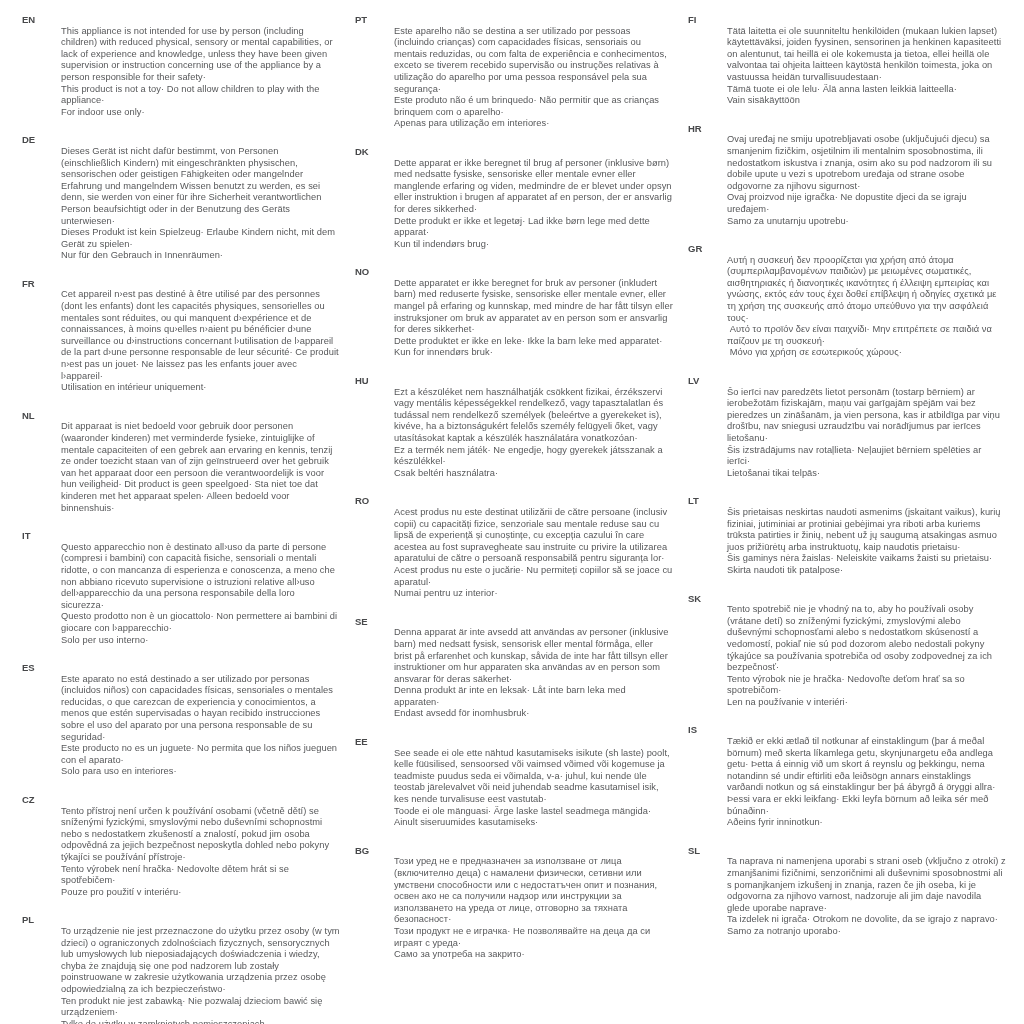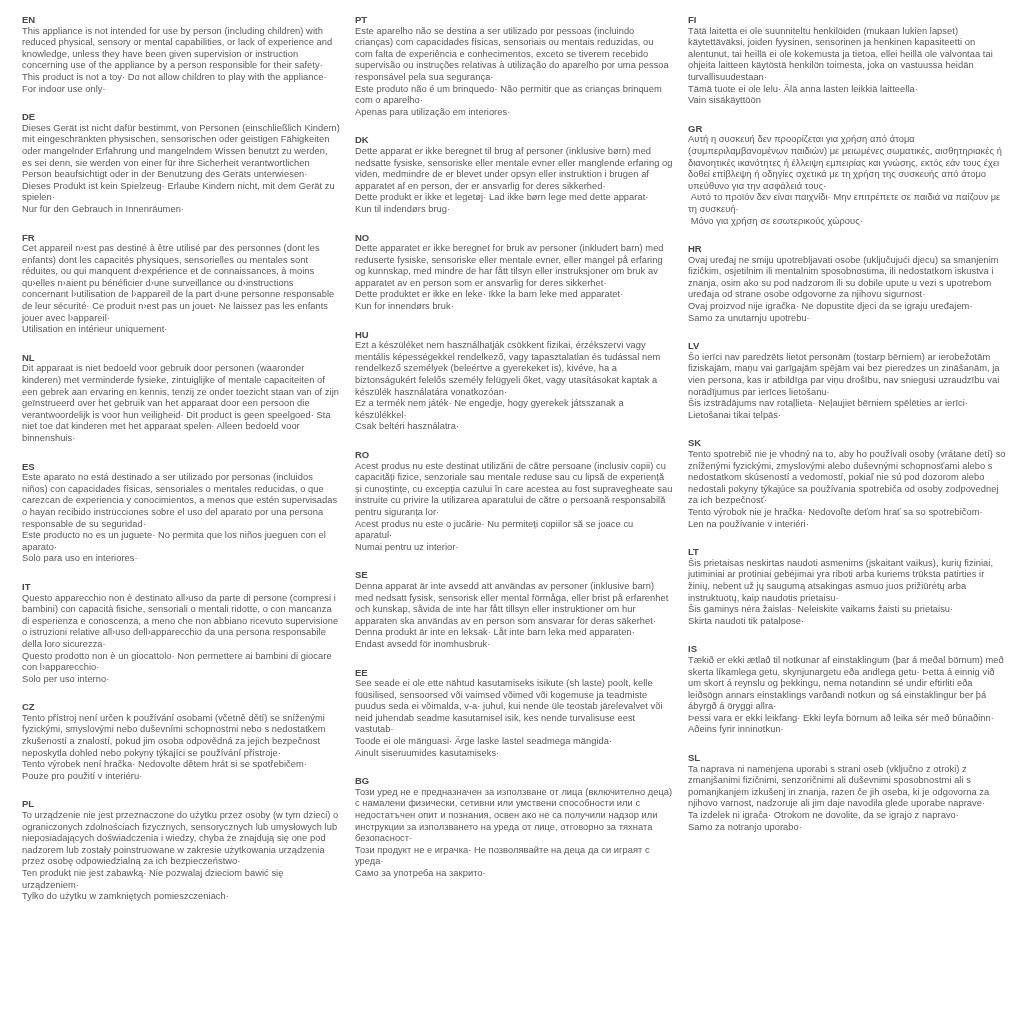--- a/index.html
+++ b/index.html
@@ -32,20 +32,21 @@
     line-height: 11.6px;
     font-weight: bold;
     color: #47484a;
     margin: 0;
   }
   .lang-text {
     font-size: 9.3px;
     line-height: 11.6px;
     white-space: pre-line;
     letter-spacing: 0.05px;
+    margin-left: 39px;
   }
 </style>
 </head>
 <body>
 
 <div class="page">
 
   <div class="col">
     <div class="lang-section">
       <h2 class="lang-code">EN</h2>
@@ -62,32 +63,32 @@
     <div class="lang-section">
       <h2 class="lang-code">FR</h2>
       <div class="lang-text">Cet appareil n›est pas destiné à être utilisé par des personnes (dont les enfants) dont les capacités physiques, sensorielles ou mentales sont réduites, ou qui manquent d›expérience et de connaissances, à moins qu›elles n›aient pu bénéficier d›une surveillance ou d›instructions concernant l›utilisation de l›appareil de la part d›une personne responsable de leur sécurité· Ce produit n›est pas un jouet· Ne laissez pas les enfants jouer avec l›appareil·
 Utilisation en intérieur uniquement·</div>
     </div>
     <div class="lang-section">
       <h2 class="lang-code">NL</h2>
       <div class="lang-text">Dit apparaat is niet bedoeld voor gebruik door personen (waaronder kinderen) met verminderde fysieke, zintuiglijke of mentale capaciteiten of een gebrek aan ervaring en kennis, tenzij ze onder toezicht staan van of zijn geïnstrueerd over het gebruik van het apparaat door een persoon die verantwoordelijk is voor hun veiligheid· Dit product is geen speelgoed· Sta niet toe dat kinderen met het apparaat spelen· Alleen bedoeld voor binnenshuis·</div>
     </div>
     <div class="lang-section">
+      <h2 class="lang-code">IT</h2>
+      <div class="lang-text">Questo apparecchio non è destinato all›uso da parte di persone (compresi i bambini) con capacità fisiche, sensoriali o mentali ridotte, o con mancanza di esperienza e conoscenza, a meno che non abbiano ricevuto supervisione o istruzioni relative all›uso dell›apparecchio da una persona responsabile della loro sicurezza·
+Questo prodotto non è un giocattolo· Non permettere ai bambini di giocare con l›apparecchio·
+Solo per uso interno·</div>
+    </div>
+    <div class="lang-section">
       <h2 class="lang-code">ES</h2>
       <div class="lang-text">Este aparato no está destinado a ser utilizado por personas (incluidos niños) con capacidades físicas, sensoriales o mentales reducidas, o que carezcan de experiencia y conocimientos, a menos que estén supervisadas o hayan recibido instrucciones sobre el uso del aparato por una persona responsable de su seguridad·
 Este producto no es un juguete· No permita que los niños jueguen con el aparato·
 Solo para uso en interiores·</div>
     </div>
     <div class="lang-section">
-      <h2 class="lang-code">IT</h2>
-      <div class="lang-text">Questo apparecchio non è destinato all›uso da parte di persone (compresi i bambini) con capacità fisiche, sensoriali o mentali ridotte, o con mancanza di esperienza e conoscenza, a meno che non abbiano ricevuto supervisione o istruzioni relative all›uso dell›apparecchio da una persona responsabile della loro sicurezza·
-Questo prodotto non è un giocattolo· Non permettere ai bambini di giocare con l›apparecchio·
-Solo per uso interno·</div>
-    </div>
-    <div class="lang-section">
       <h2 class="lang-code">CZ</h2>
       <div class="lang-text">Tento přístroj není určen k používání osobami (včetně dětí) se sníženými fyzickými, smyslovými nebo duševními schopnostmi nebo s nedostatkem zkušeností a znalostí, pokud jim osoba odpovědná za jejich bezpečnost neposkytla dohled nebo pokyny týkajíci se používání přístroje·
 Tento výrobek není hračka· Nedovolte dětem hrát si se spotřebičem·
 Pouze pro použití v interiéru·</div>
     </div>
     <div class="lang-section">
       <h2 class="lang-code">PL</h2>
       <div class="lang-text">To urządzenie nie jest przeznaczone do użytku przez osoby (w tym dzieci) o ograniczonych zdolnościach fizycznych, sensorycznych lub umysłowych lub nieposiadających doświadczenia i wiedzy, chyba że znajdują się one pod nadzorem lub zostały poinstruowane w zakresie użytkowania urządzenia przez osobę odpowiedzialną za ich bezpieczeństwo·
 Ten produkt nie jest zabawką· Nie pozwalaj dzieciom bawić się urządzeniem·
 Tylko do użytku w zamkniętych pomieszczeniach·</div>
@@ -146,50 +147,50 @@
   </div>
 
   <div class="col">
     <div class="lang-section">
       <h2 class="lang-code">FI</h2>
       <div class="lang-text">Tätä laitetta ei ole suunniteltu henkilöiden (mukaan lukien lapset) käytettäväksi, joiden fyysinen, sensorinen ja henkinen kapasiteetti on alentunut, tai heillä ei ole kokemusta ja tietoa, ellei heillä ole valvontaa tai ohjeita laitteen käytöstä henkilön toimesta, joka on vastuussa heidän turvallisuudestaan·
 Tämä tuote ei ole lelu· Älä anna lasten leikkiä laitteella·
 Vain sisäkäyttöön</div>
     </div>
     <div class="lang-section">
+      <h2 class="lang-code">HR</h2>
+      <div class="lang-text">Ovaj uređaj ne smiju upotrebljavati osobe (uključujući djecu) sa smanjenim fizičkim, osjetilnim ili mentalnim sposobnostima, ili nedostatkom iskustva i znanja, osim ako su pod nadzorom ili su dobile upute u vezi s upotrebom uređaja od strane osobe odgovorne za njihovu sigurnost·
+Ovaj proizvod nije igračka· Ne dopustite djeci da se igraju uređajem·
+Samo za unutarnju upotrebu·</div>
+    </div>
+    <div class="lang-section">
       <h2 class="lang-code">GR</h2>
       <div class="lang-text">Αυτή η συσκευή δεν προορίζεται για χρήση από άτομα (συμπεριλαμβανομένων παιδιών) με μειωμένες σωματικές, αισθητηριακές ή διανοητικές ικανότητες ή έλλειψη εμπειρίας και γνώσης, εκτός εάν τους έχει δοθεί επίβλεψη ή οδηγίες σχετικά με τη χρήση της συσκευής από άτομο υπεύθυνο για την ασφάλειά τους·
 &nbsp;Αυτό το προϊόν δεν είναι παιχνίδι· Μην επιτρέπετε σε παιδιά να παίζουν με τη συσκευή·
 &nbsp;Μόνο για χρήση σε εσωτερικούς χώρους·</div>
     </div>
     <div class="lang-section">
-      <h2 class="lang-code">HR</h2>
-      <div class="lang-text">Ovaj uređaj ne smiju upotrebljavati osobe (uključujući djecu) sa smanjenim fizičkim, osjetilnim ili mentalnim sposobnostima, ili nedostatkom iskustva i znanja, osim ako su pod nadzorom ili su dobile upute u vezi s upotrebom uređaja od strane osobe odgovorne za njihovu sigurnost·
-Ovaj proizvod nije igračka· Ne dopustite djeci da se igraju uređajem·
-Samo za unutarnju upotrebu·</div>
-    </div>
-    <div class="lang-section">
       <h2 class="lang-code">LV</h2>
       <div class="lang-text">Šo ierīci nav paredzēts lietot personām (tostarp bērniem) ar ierobežotām fiziskajām, maņu vai garīgajām spējām vai bez pieredzes un zināšanām, ja vien persona, kas ir atbildīga par viņu drošību, nav sniegusi uzraudzību vai norādījumus par ierīces lietošanu·
 Šis izstrādājums nav rotaļlieta· Neļaujiet bērniem spēlēties ar ierīci·
 Lietošanai tikai telpās·</div>
     </div>
     <div class="lang-section">
+      <h2 class="lang-code">LT</h2>
+      <div class="lang-text">Šis prietaisas neskirtas naudoti asmenims (įskaitant vaikus), kurių fiziniai, jutiminiai ar protiniai gebėjimai yra riboti arba kuriems trūksta patirties ir žinių, nebent už jų saugumą atsakingas asmuo juos prižiūrėtų arba instruktuotų, kaip naudotis prietaisu·
+Šis gaminys nėra žaislas· Neleiskite vaikams žaisti su prietaisu·
+Skirta naudoti tik patalpose·</div>
+    </div>
+    <div class="lang-section">
       <h2 class="lang-code">SK</h2>
       <div class="lang-text">Tento spotrebič nie je vhodný na to, aby ho používali osoby (vrátane detí) so zníženými fyzickými, zmyslovými alebo duševnými schopnosťami alebo s nedostatkom skúseností a vedomostí, pokiaľ nie sú pod dozorom alebo nedostali pokyny týkajúce sa používania spotrebiča od osoby zodpovednej za ich bezpečnosť·
 Tento výrobok nie je hračka· Nedovoľte deťom hrať sa so spotrebičom·
 Len na používanie v interiéri·</div>
     </div>
     <div class="lang-section">
-      <h2 class="lang-code">LT</h2>
-      <div class="lang-text">Šis prietaisas neskirtas naudoti asmenims (įskaitant vaikus), kurių fiziniai, jutiminiai ar protiniai gebėjimai yra riboti arba kuriems trūksta patirties ir žinių, nebent už jų saugumą atsakingas asmuo juos prižiūrėtų arba instruktuotų, kaip naudotis prietaisu·
-Šis gaminys nėra žaislas· Neleiskite vaikams žaisti su prietaisu·
-Skirta naudoti tik patalpose·</div>
-    </div>
-    <div class="lang-section">
       <h2 class="lang-code">IS</h2>
       <div class="lang-text">Tækið er ekki ætlað til notkunar af einstaklingum (þar á meðal börnum) með skerta líkamlega getu, skynjunargetu eða andlega getu· Þetta á einnig við um skort á reynslu og þekkingu, nema notandinn sé undir eftirliti eða leiðsögn annars einstaklings varðandi notkun og sá einstaklingur ber þá ábyrgð á öryggi allra·
 Þessi vara er ekki leikfang· Ekki leyfa börnum að leika sér með búnaðinn·
 Aðeins fyrir inninotkun·</div>
     </div>
     <div class="lang-section">
       <h2 class="lang-code">SL</h2>
       <div class="lang-text">Ta naprava ni namenjena uporabi s strani oseb (vključno z otroki) z zmanjšanimi fizičnimi, senzoričnimi ali duševnimi sposobnostmi ali s pomanjkanjem izkušenj in znanja, razen če jih oseba, ki je odgovorna za njihovo varnost, nadzoruje ali jim daje navodila glede uporabe naprave·
 Ta izdelek ni igrača· Otrokom ne dovolite, da se igrajo z napravo·
 Samo za notranjo uporabo·</div>

